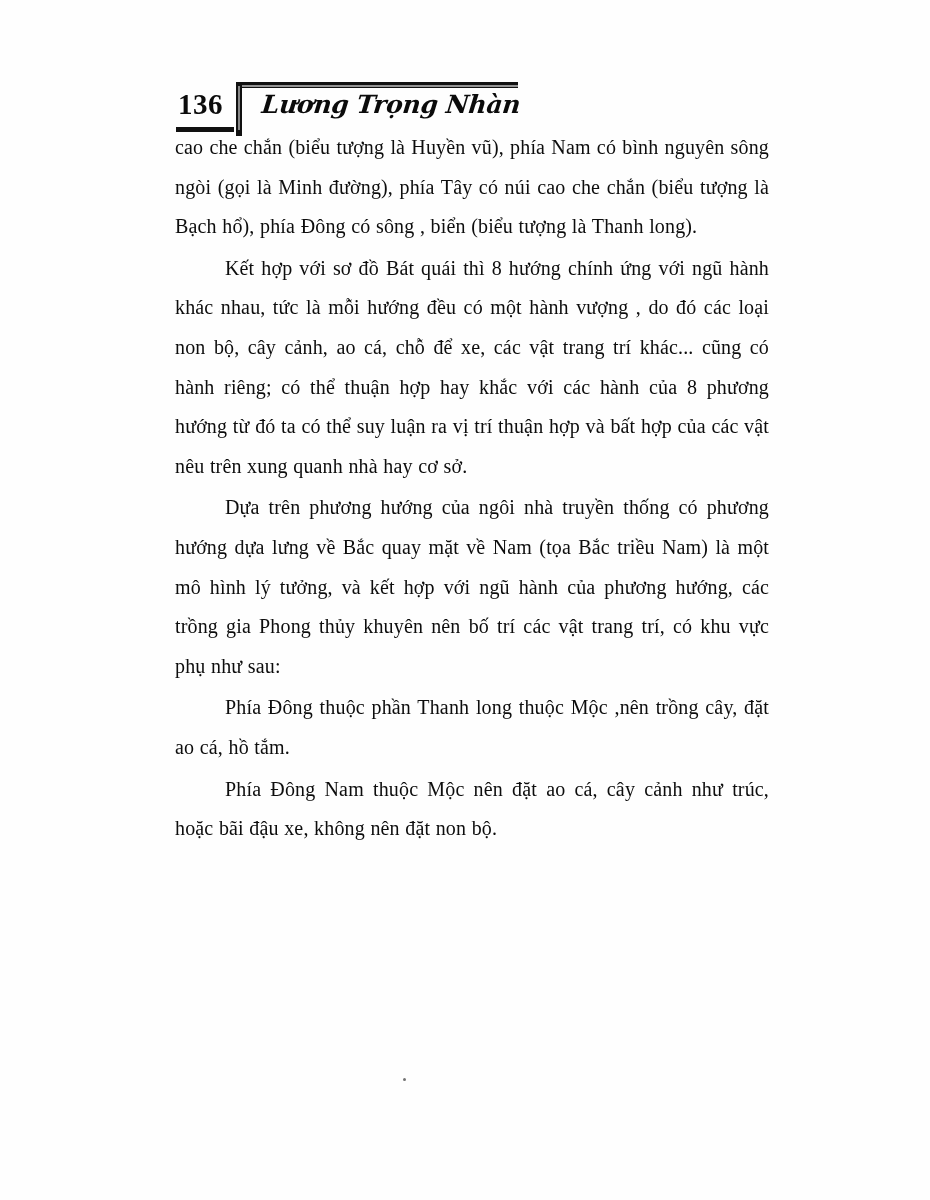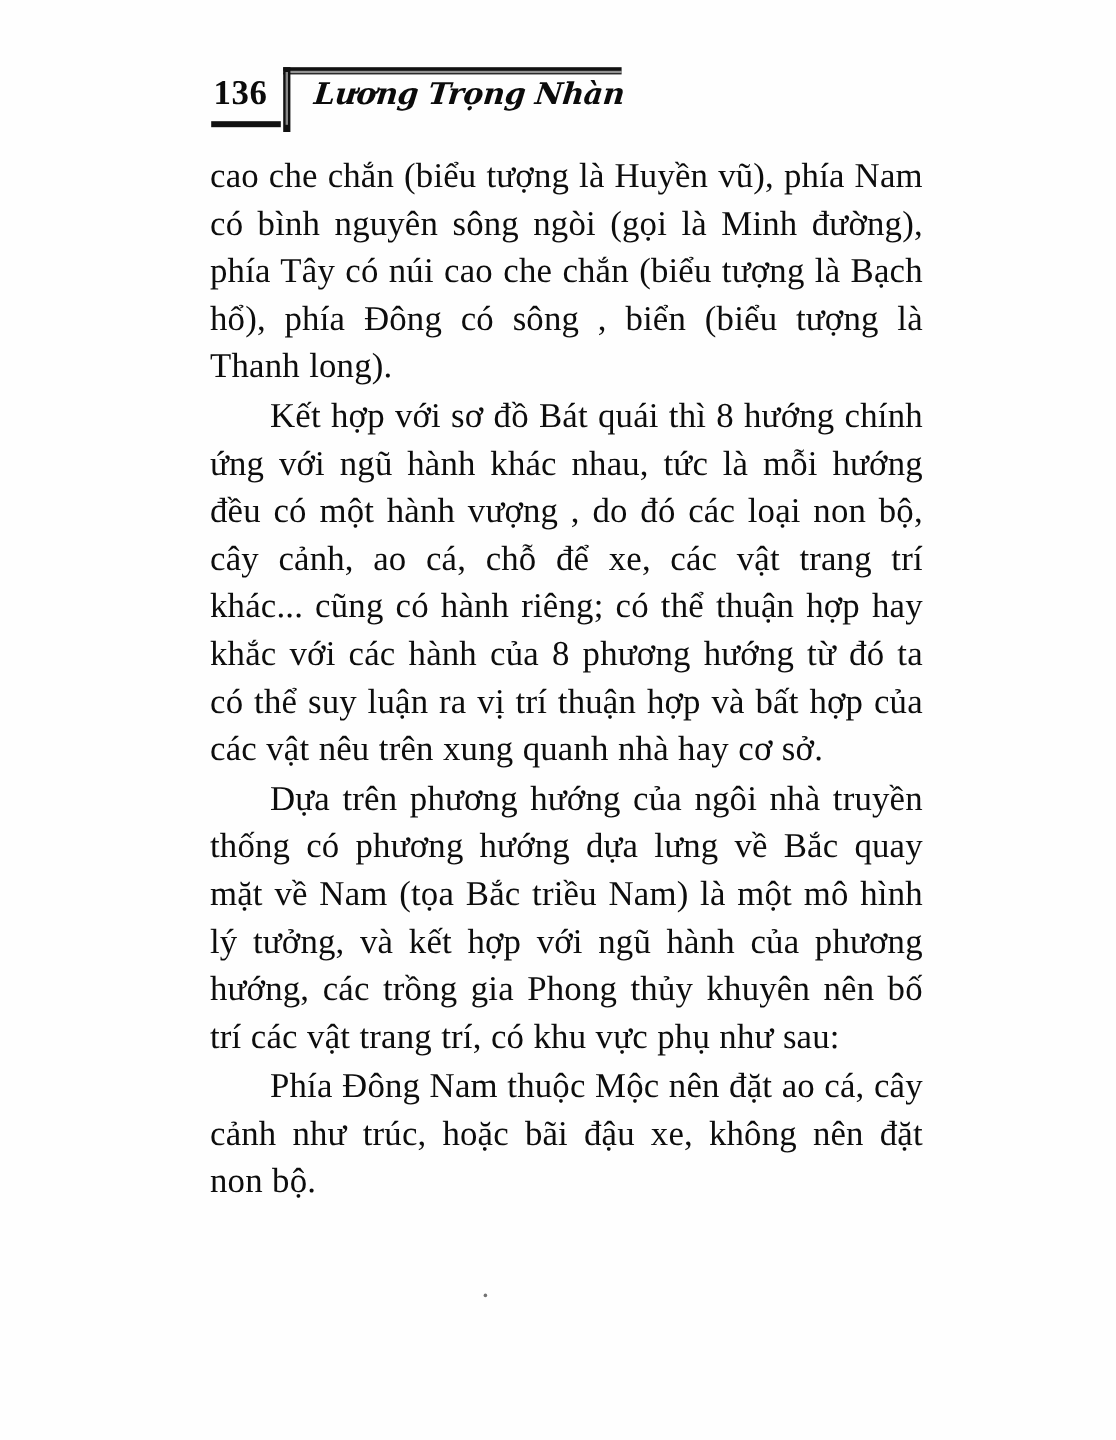--- a/index.html
+++ b/index.html
@@ -20,21 +20,21 @@
     width: 930px;
     height: 1200px;
     box-sizing: border-box;
     background: #fefefe;
   }
 
   
   .running-head {
     position: absolute;
     left: 178px;
-    top: 46px;
+    top: 72px;
     width: 560px;
     height: 62px;
   }
 
   
   .head-rule {
     position: absolute;
     left: 58px;
     top: 10px;
     width: 282px;
@@ -110,21 +110,21 @@
   
   .body-col {
     position: absolute;
     left: 175px;
     top: 128px;
     width: 594px;
   }
 
   p.para {
     margin: 0 0 0 0;
-    font-size: 29px;
+    font-size: 20px;
     line-height: 39.6px;
     text-align: justify;
     text-justify: inter-word;
     word-spacing: 0.4px;
     letter-spacing: 0.15px;
     color: #0d0d0d;
     -webkit-font-smoothing: none;
   }
   p.para.indent {
     text-indent: 50px;
@@ -155,19 +155,20 @@
     <div class="head-bar"></div>
     <div class="folio">136</div>
     <div class="folio-underline"></div>
     <div class="author">Lương Trọng Nhàn</div>
   </div>
 
   <div class="body-col">
     <p class="para">cao che chắn (biểu tượng là Huyền vũ), phía Nam có bình nguyên sông ngòi (gọi là Minh đường), phía Tây có núi cao che chắn (biểu tượng là Bạch hổ), phía Đông có sông , biển (biểu tượng là Thanh long).</p>
     <p class="para indent">Kết hợp với sơ đồ Bát quái thì 8 hướng chính ứng với ngũ hành khác nhau, tức là mỗi hướng đều có một hành vượng , do đó các loại non bộ, cây cảnh, ao cá, chỗ để xe, các vật trang trí khác... cũng có hành riêng; có thể thuận hợp hay khắc với các hành của 8 phương hướng từ đó ta có thể suy luận ra vị trí thuận hợp và bất hợp của các vật nêu trên xung quanh nhà hay cơ sở.</p>
     <p class="para indent">Dựa trên phương hướng của ngôi nhà truyền thống  có phương hướng dựa lưng về Bắc quay mặt về Nam (tọa Bắc triều Nam) là một mô hình lý tưởng, và kết hợp với ngũ hành của phương hướng, các trồng gia Phong thủy khuyên nên bố trí các vật trang trí, có khu vực phụ như sau:</p>
+    <p class="para indent">Phía Đông thuộc phần Thanh long thuộc Mộc ,nên trồng cây, đặt ao cá, hồ tắm.</p>
     <p class="para indent">Phía Đông Nam thuộc Mộc nên đặt ao cá, cây cảnh như trúc, hoặc bãi đậu xe, không nên đặt non bộ.</p>
 
   </div>
 
   <div class="speck"></div>
 
 </div>
 
 </body></html>

